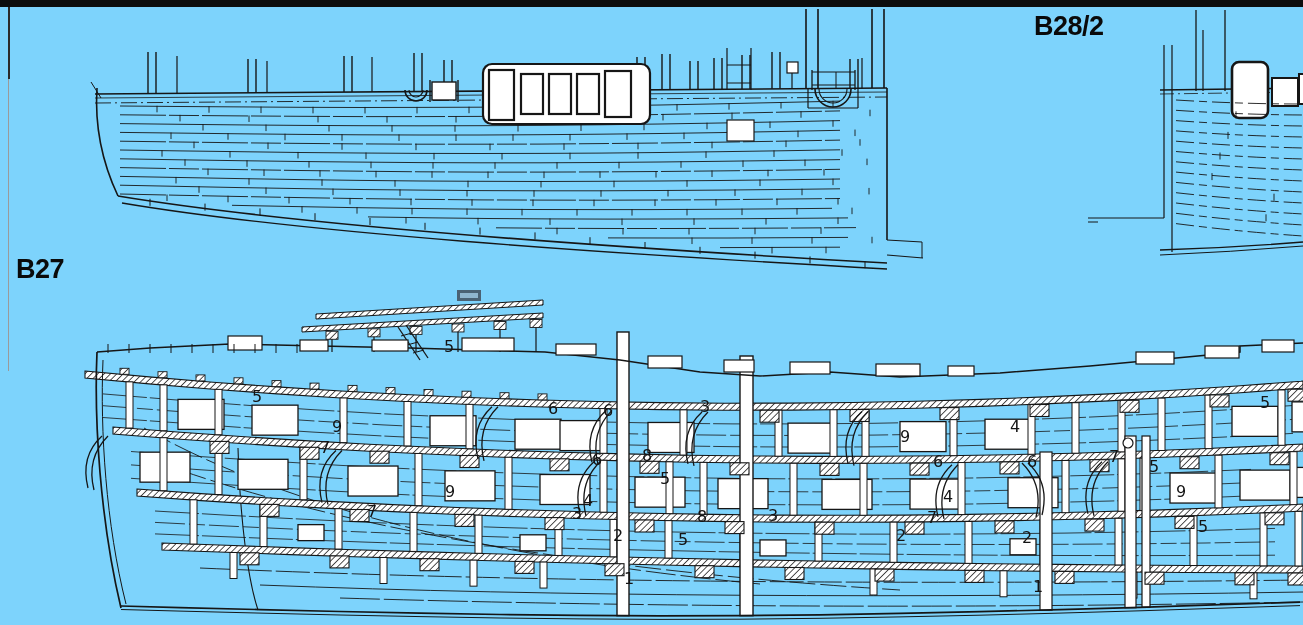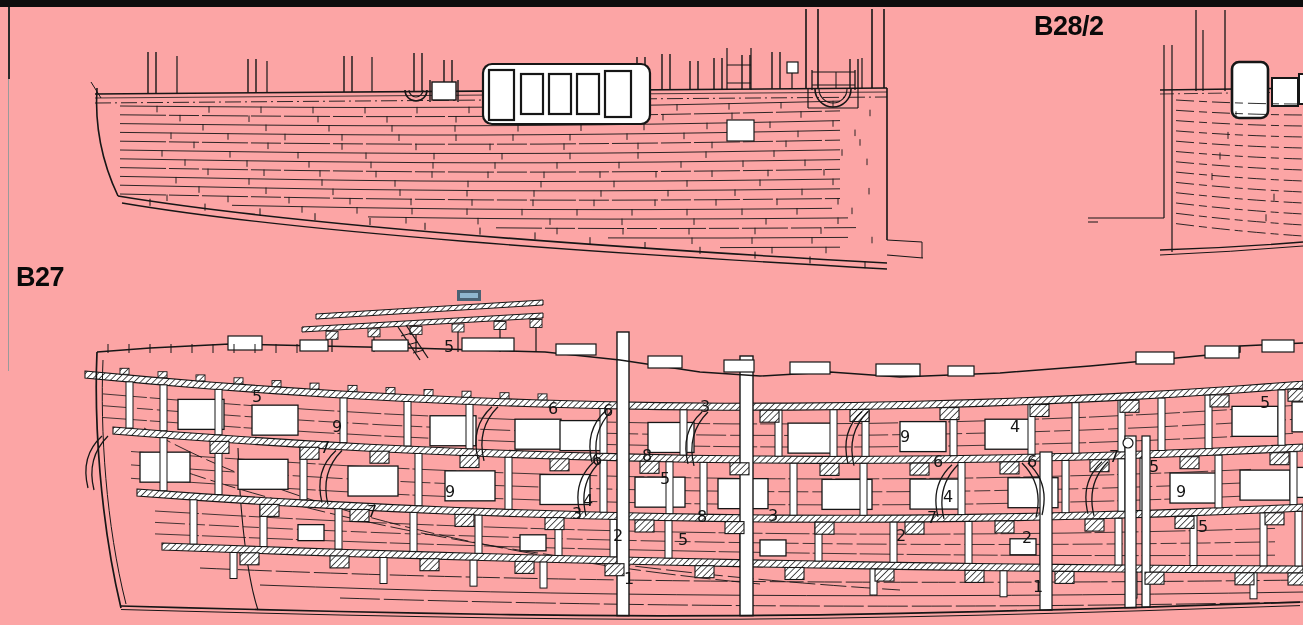--- a/index.html
+++ b/index.html
@@ -1,28 +1,28 @@
 <!DOCTYPE html>
 <html><head>
 <meta charset="utf-8">
 <style>
   html,body{margin:0;padding:0;background:#e8e8e8;}
   #canvas{
-    position:relative;width:1303px;height:625px;background:#fca5a5;
+    position:relative;width:1303px;height:625px;background:#7dd3fc;
     overflow:hidden;font-family:"Liberation Sans","DejaVu Sans",sans-serif;
   }
   #topbar{position:absolute;left:0;top:0;width:1303px;height:7px;}
   #leftline{position:absolute;left:8px;top:7px;width:2px;height:72px;background:#2a2a2a;}
   #leftline2{position:absolute;left:8px;top:79px;width:1px;height:292px;background:#9a9a9a;}
   .plate-code{
     position:absolute;font-weight:bold;font-size:27px;letter-spacing:-0.5px;
     color:#0a0a0a;line-height:1;
   }
   #code-top{left:1034px;top:13px;}
-  #code-bottom{left:16px;top:264px;}
+  #code-bottom{left:16px;top:256px;}
   #marker{position:absolute;left:457px;top:290px;width:18px;height:5px;border-style:solid;border-width:3px;}
   #art{position:absolute;left:0;top:0;}
   #ann{position:absolute;left:0;top:0;width:1303px;height:625px;pointer-events:none;}
   .pnum{
     position:absolute;font-family:"DejaVu Sans",sans-serif;font-size:16px;color:#141414;
     transform:translate(-50%,-55%);line-height:1;
   }
 </style>
 </head>
 <body>

